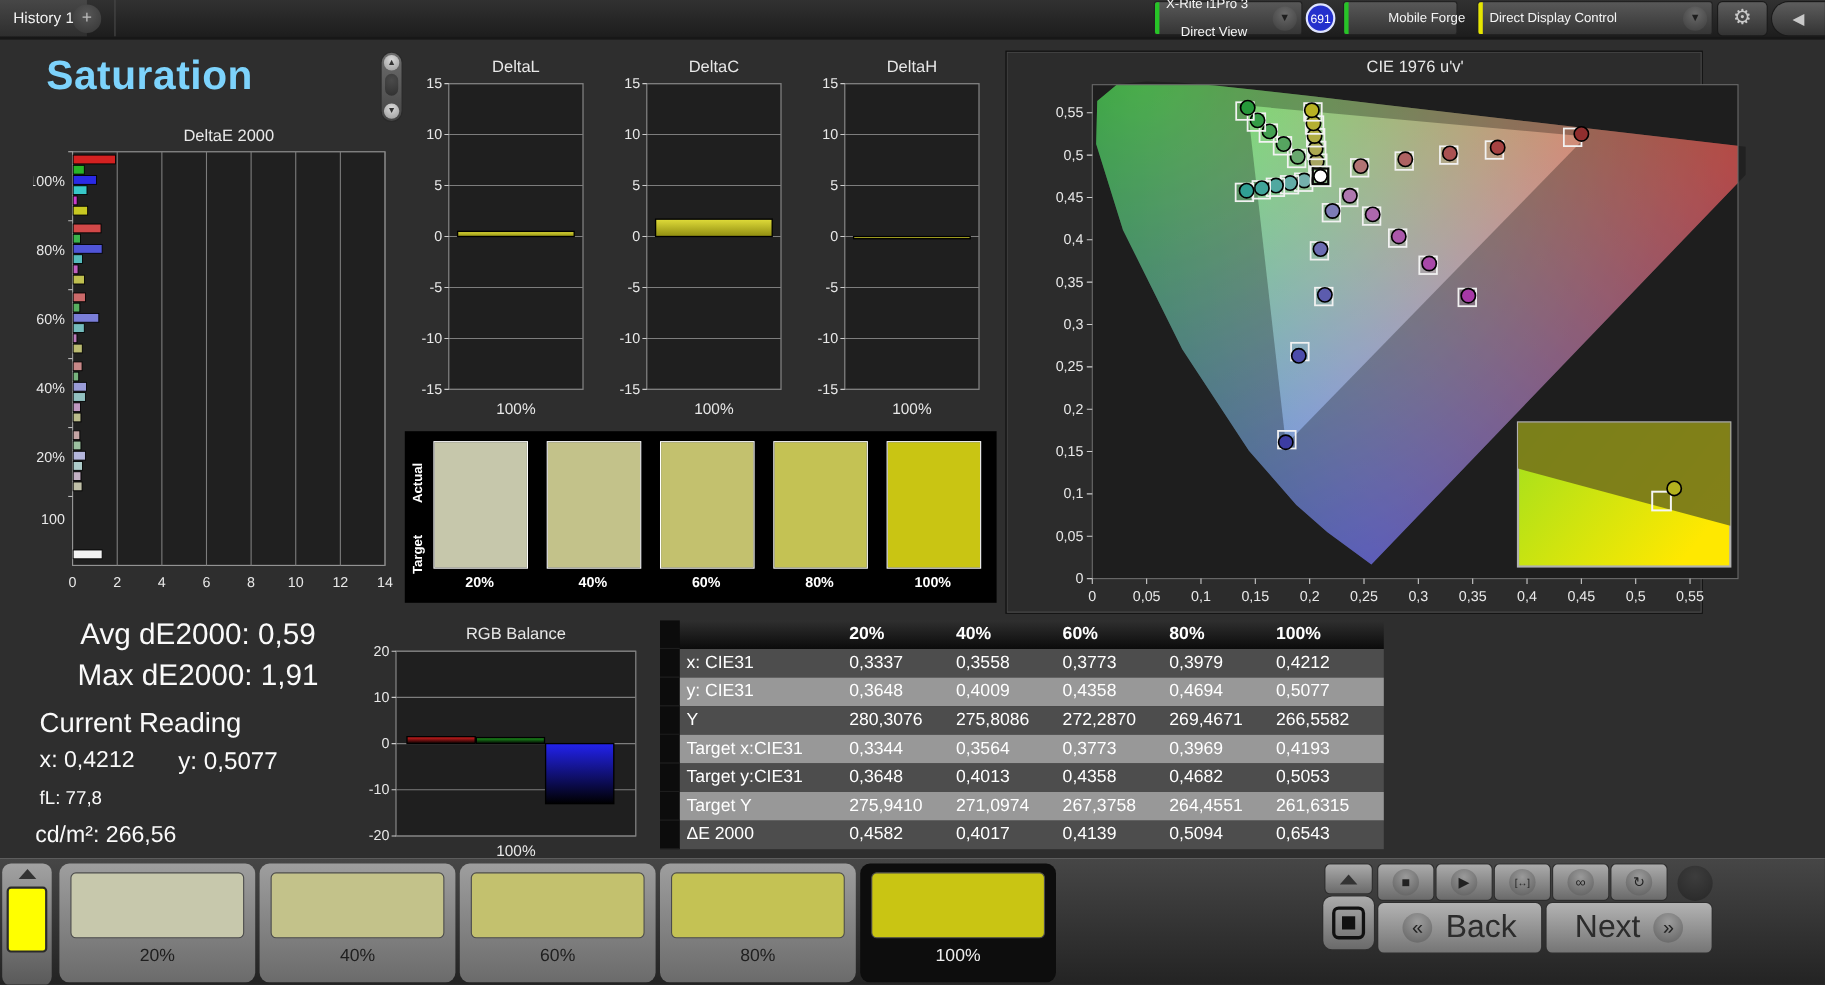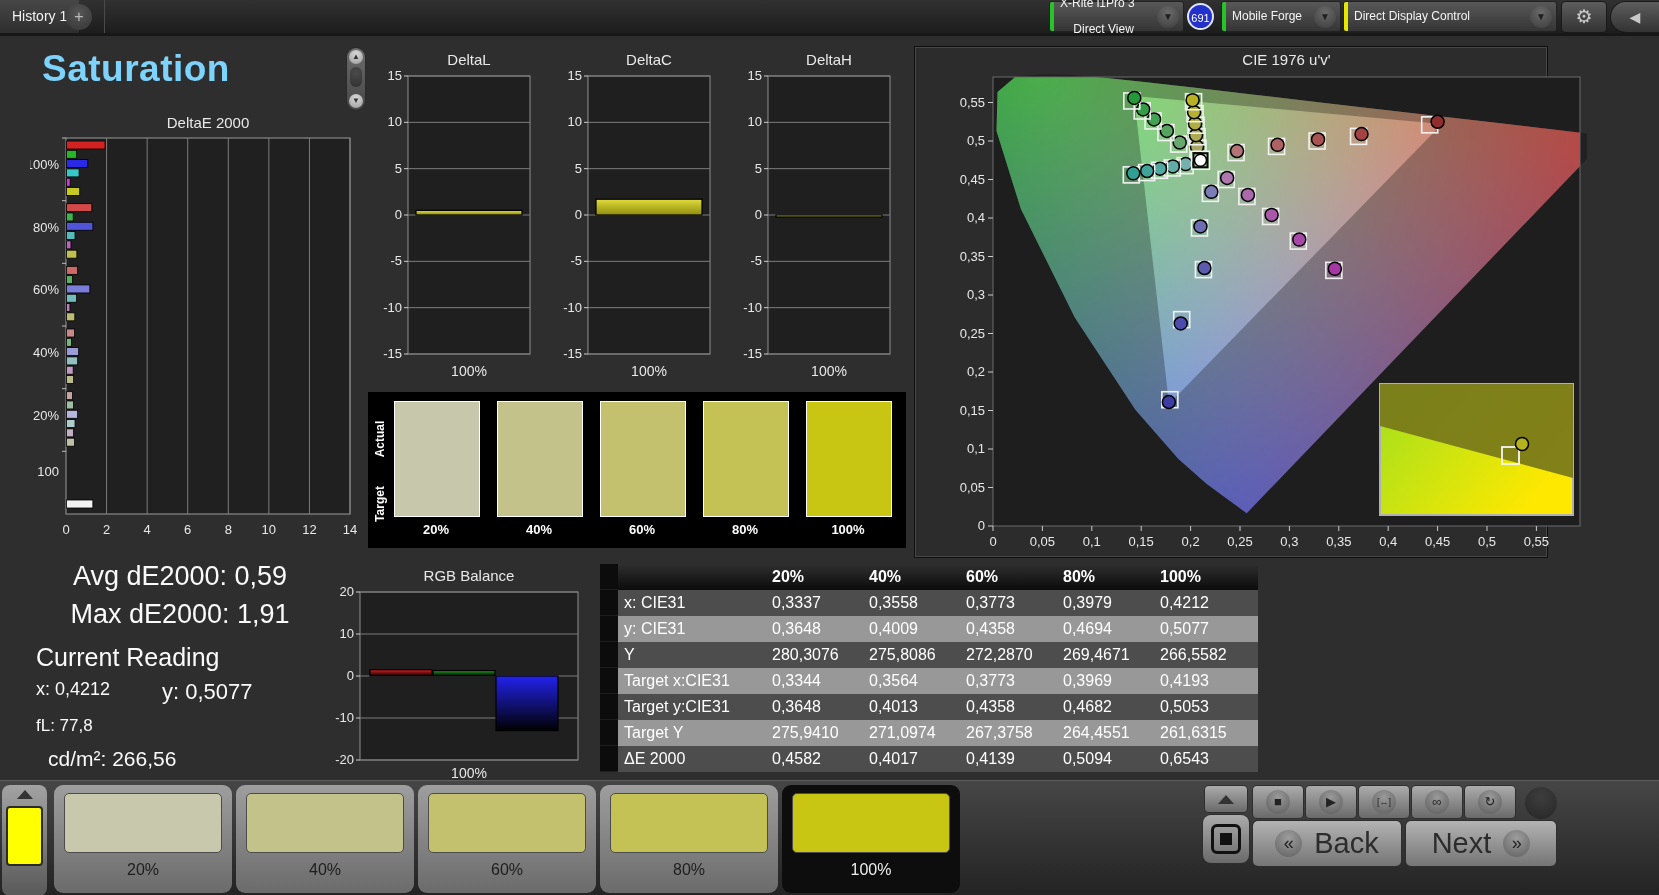--- a/index.html
+++ b/index.html
@@ -90,21 +90,21 @@
   <div class="abs plusbtn">+</div>
   <div class="abs tabsep"></div>
 
   <div class="abs ddl" style="left:1050px;width:133px;">
     <div class="stripe" style="background:#27c427;"></div>
     <div class="txt"><span>X-Rite i1Pro 3</span><br>
     <span>Direct View</span></div>
     <div class="chev">▼</div>
   </div>
   <div class="abs badge" style="left:1187px;">691</div>
-  <div class="abs ddl" style="left:1222px;width:118px;">
+  <div class="abs ddl" style="left:1222px;width:102px;gap:30px;">
     <div class="stripe" style="background:#27c427;"></div>
     <div class="txt"><span>Mobile Forge</span></div>
     <div class="chev">▼</div>
   </div>
   <div class="abs ddl" style="left:1344px;width:212px;">
     <div class="stripe" style="background:#e6e600;"></div>
     <div class="txt"><span>Direct Display Control</span></div>
     <div class="chev">▼</div>
   </div>
   <div class="abs sqbtn" style="left:1562px;width:44px;">
@@ -457,24 +457,24 @@
           <path d="M425,337 L618,337 L618,431 L425,379 Z" fill="#77771a" opacity="0.92"></path>
           <rect x="547" y="400" width="17" height="17" fill="none" stroke="#f5f5f5" stroke-width="1.8"></rect>
           <circle cx="567" cy="397" r="6.5" fill="#b4b21e" stroke="#000" stroke-width="1.5"></circle>
         </g>
       </svg></div>
 </div>
 
 <div class="abs stat" style="left:0;top:561px;width:360px;text-align:center;font-size:27px;">Avg dE2000: 0,59</div>
 <div class="abs stat" style="left:0;top:599px;width:360px;text-align:center;font-size:27px;">Max dE2000: 1,91</div>
 <div class="abs stat" style="left:36px;top:643px;font-size:25px;">Current Reading</div>
-<div class="abs stat" style="left:36px;top:679px;font-size:18px;">x: 0,4212</div>
+<div class="abs stat" style="left:36px;top:679px;font-size:21px;">x: 0,4212</div>
 <div class="abs stat" style="left:162px;top:679px;font-size:22px;">y: 0,5077</div>
 <div class="abs stat" style="left:36px;top:716px;font-size:17px;">fL: 77,8</div>
-<div class="abs stat" style="left:48px;top:747px;font-size:21px;">cd/m²: 266,56</div>
+<div class="abs stat" style="left:32px;top:747px;font-size:21px;">cd/m²: 266,56</div>
 
 <div class="abs" id="rgb-chart" style="left:328px;top:568px;width:258px;height:212px;"><svg width="258" height="212">
       <text x="141" y="13" font-size="15" text-anchor="middle" fill="#e8e8e8">RGB Balance</text>
       <defs>
         <linearGradient id="rb0" x1="0" y1="0" x2="0" y2="1">
           <stop offset="0" stop-color="#e02020"></stop>
           <stop offset="1" stop-color="#000"></stop>
         </linearGradient>
         <linearGradient id="rb1" x1="0" y1="0" x2="0" y2="1">
           <stop offset="0" stop-color="#1f9e1f"></stop>

